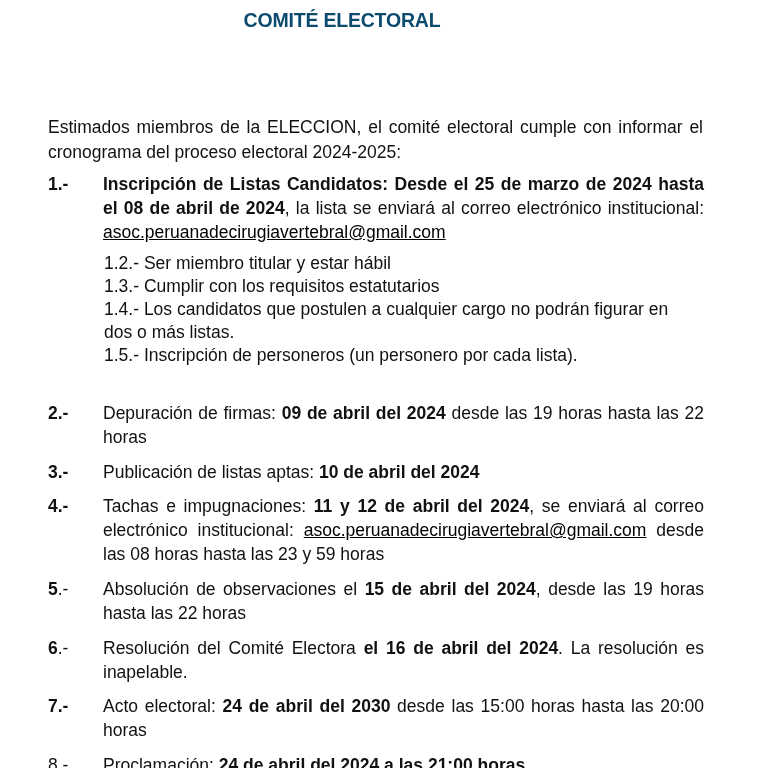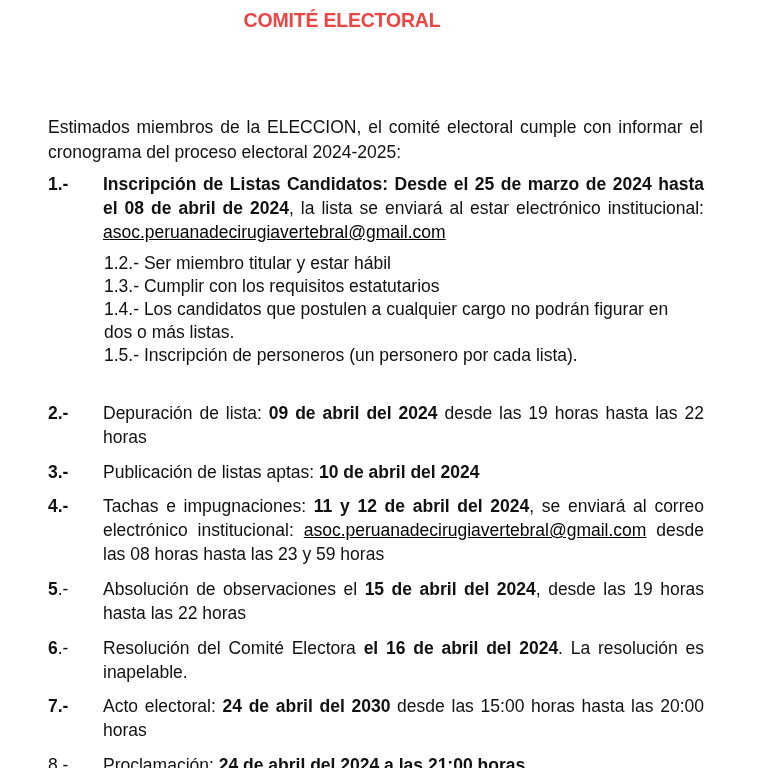--- a/index.html
+++ b/index.html
@@ -3,21 +3,21 @@
 <meta charset="utf-8">
 <style>
   html, body { margin: 0; padding: 0; background: #ffffff; }
   body {
     width: 768px; height: 768px; overflow: hidden; position: relative;
     font-family: "Liberation Sans", sans-serif; color: #111111;
   }
   .page { position: absolute; left: 0; top: 0; width: 768px; height: 768px; }
   .title {
     position: absolute; left: 0; width: 684px; text-align: center;
-    font-weight: bold; font-size: 19.5px; letter-spacing: -0.2px; color: #ef4444;
+    font-weight: bold; font-size: 19.5px; letter-spacing: -0.2px; color: #0c4a6e;
   }
   .t1 { top: 9px; }
   .t2 { top: 49px; line-height: 26px; }
   .intro {
     position: absolute; left: 48px; top: 115px; width: 655px;
     font-size: 17.5px; line-height: 25px; text-align: justify; text-align-last: left;
   }
   .item { position: absolute; left: 48px; width: 656px; font-size: 17.5px; line-height: 24px; }
   .num { position: absolute; left: 0; top: 0; width: 50px; }
   .num b { font-weight: bold; }
@@ -36,36 +36,36 @@
   </div>
 
   <div class="intro">
     <span>Estimados miembros de la ELECCION, el comité electoral cumple con informar</span>
     <span>el cronograma del proceso electoral 2024-2025:</span>
   </div>
 
   <div class="item" style="top:172px;">
     <div class="num"><b>1.-</b></div>
     <div class="body">
-      <b>Inscripción de Listas Candidatos:  Desde el 25 de marzo de 2024 hasta el 08 de abril de 2024</b><span>, la lista se enviará al estar electrónico institucional: </span><a class="link" href="#">asoc.peruanadecirugiavertebral@gmail.com</a>
+      <b>Inscripción de Listas Candidatos:  Desde el 25 de marzo de 2024 hasta el 08 de abril de 2024</b><span>, la lista se enviará al correo electrónico institucional: </span><a class="link" href="#">asoc.peruanadecirugiavertebral@gmail.com</a>
     </div>
   </div>
 
   <div class="sub">
     <div>1.2.- Ser miembro titular y estar hábil</div>
     <div>1.3.- Cumplir con los requisitos estatutarios</div>
     <div>1.4.- Los candidatos que postulen a cualquier cargo no podrán figurar en</div>
     <div>dos o más listas.</div>
     <div>1.5.- Inscripción de personeros (un personero por cada lista).</div>
   </div>
 
   <div class="item" style="top:401px;">
     <div class="num"><b>2.-</b></div>
     <div class="body">
-      <span>Depuración de lista: </span><b>09 de abril del 2024</b><span> desde las 19 horas hasta las 22 horas</span>
+      <span>Depuración de firmas: </span><b>09 de abril del 2024</b><span> desde las 19 horas hasta las 22 horas</span>
     </div>
   </div>
 
   <div class="item" style="top:460px;">
     <div class="num"><b>3.-</b></div>
     <div class="body">
       <span>Publicación de listas aptas: </span><b>10 de abril del 2024</b>
     </div>
   </div>
 

